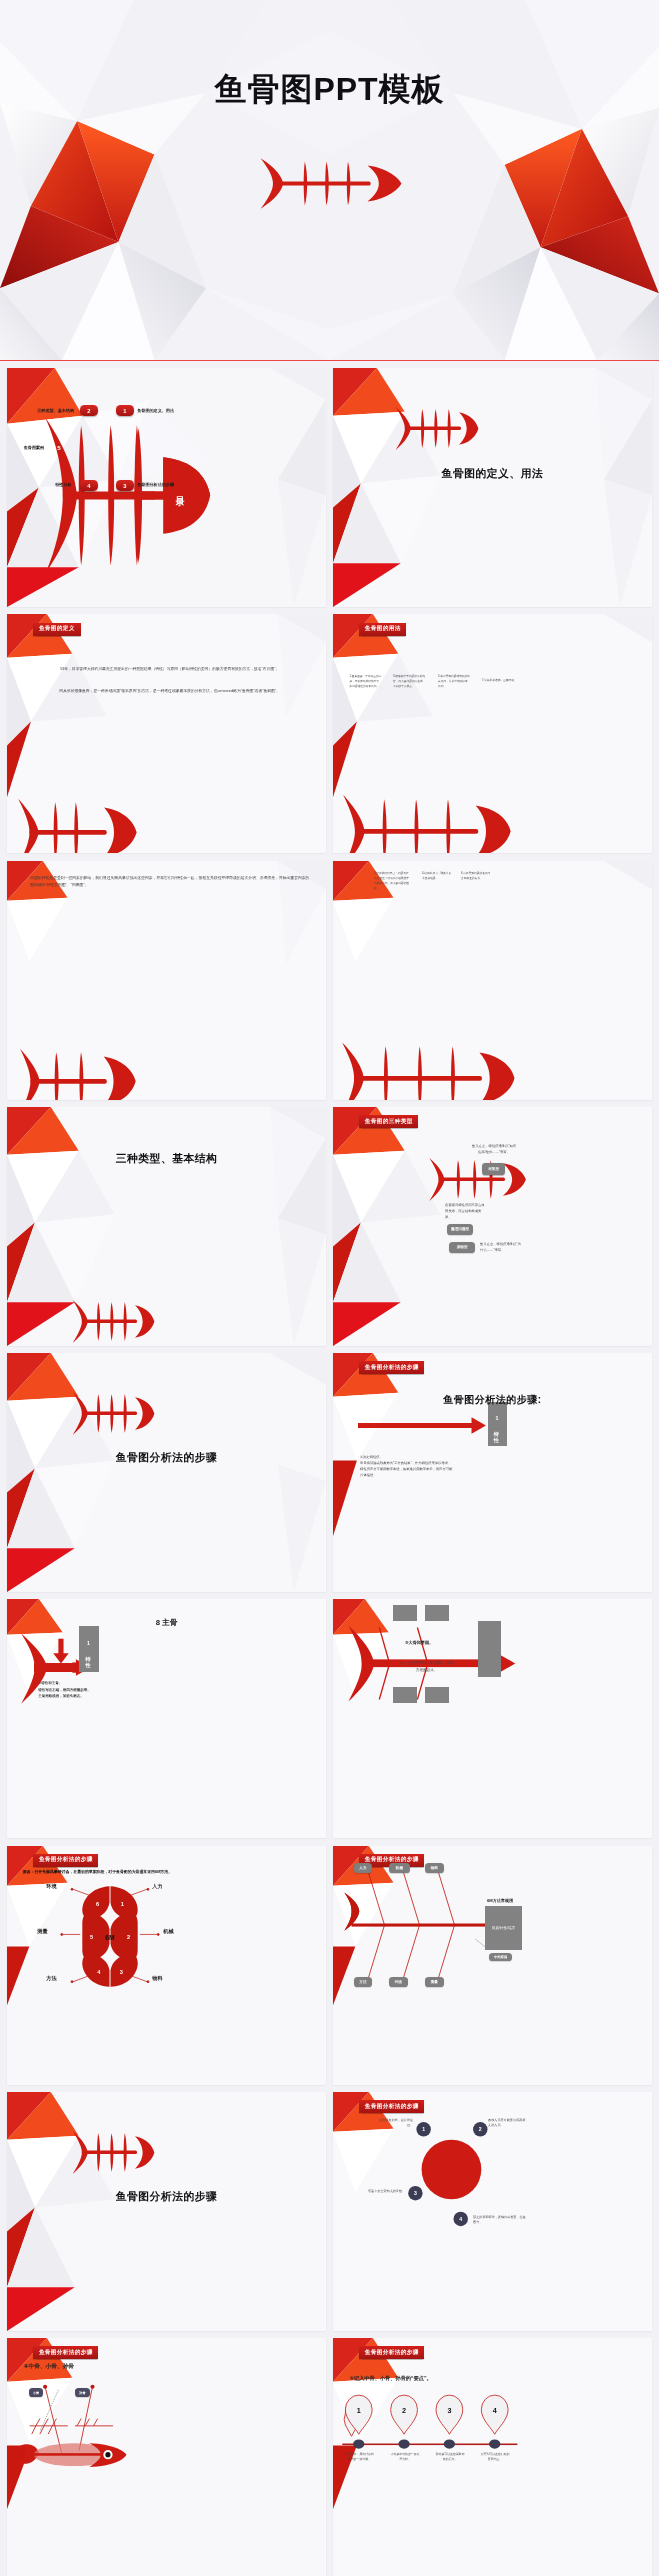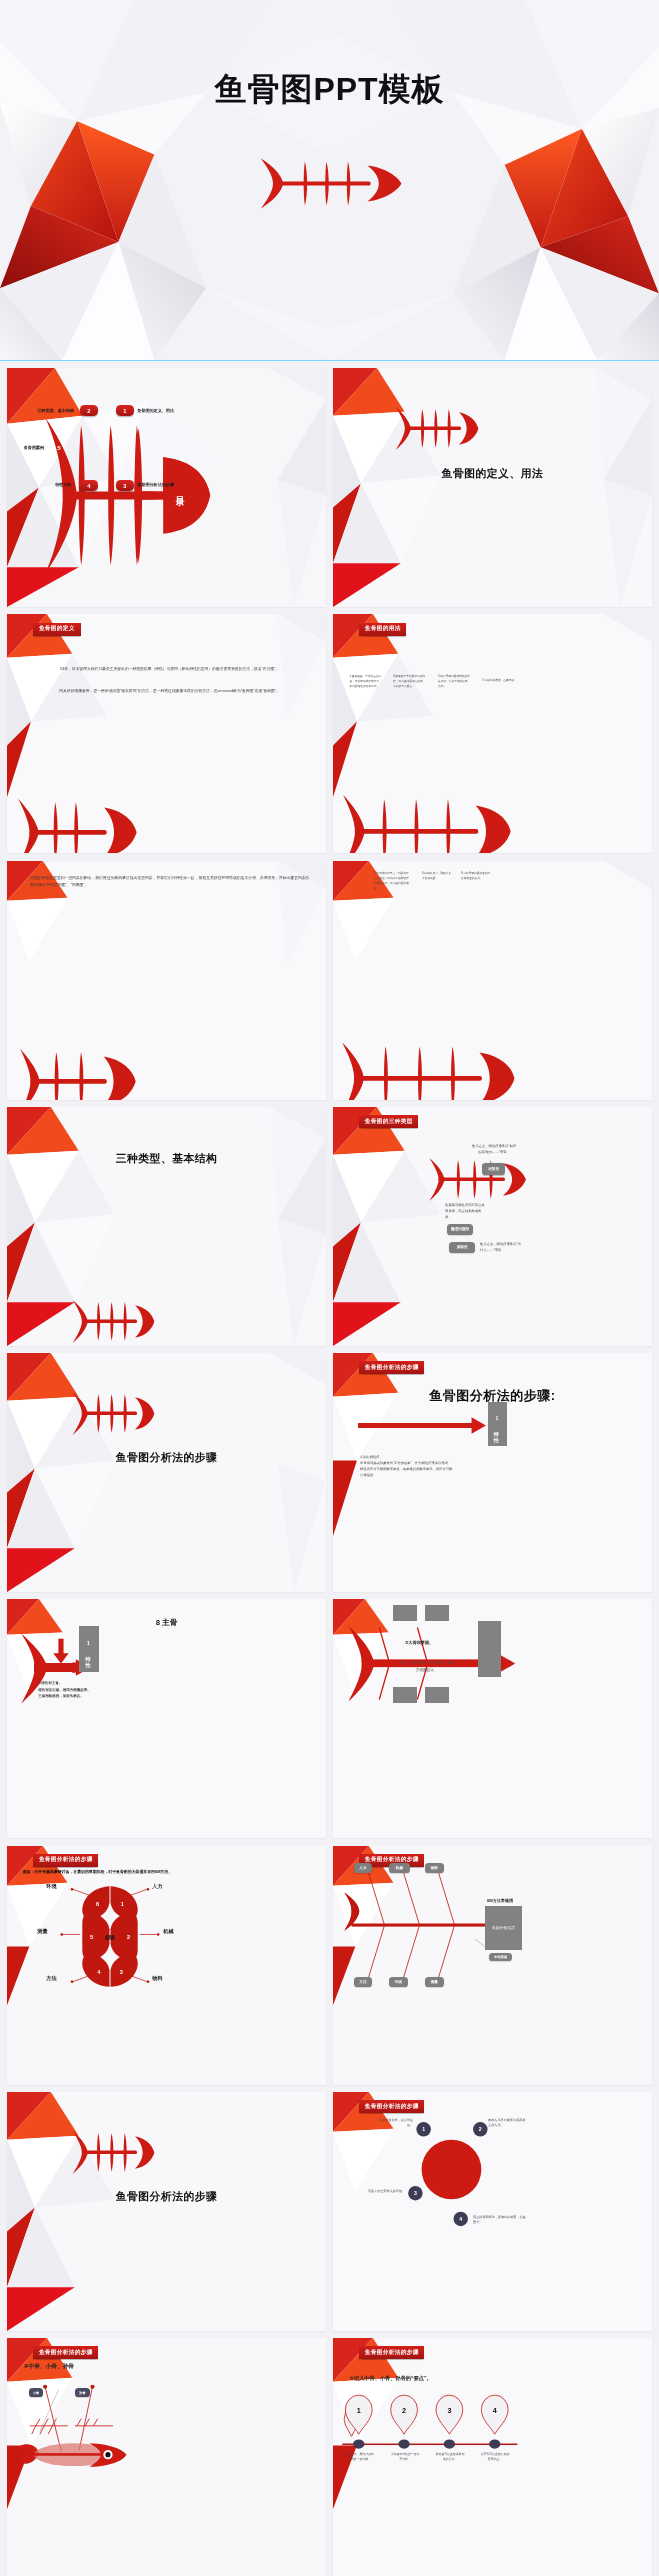--- a/index.html
+++ b/index.html
@@ -10,21 +10,21 @@
     color:#222;
     width:659px;
     overflow-x:hidden;
   }
   .page { width:659px; position:relative; }
 
   
   .hero {
     position:relative;
     width:659px; height:361px;
-    background:#7dd3fc;
+    background:#ef4444;
     overflow:hidden;
   }
   .hero-poly { position:absolute; inset:0; }
   .hero-title {
     position:absolute; left:0; right:0; top:68px;
     text-align:center;
     font-size:32px; font-weight:bold; letter-spacing:1px;
     color:#101014;
     z-index:6;
   }
@@ -475,21 +475,21 @@
     <div class="slide">
       <svg class="bg" viewBox="0 0 400 300" preserveAspectRatio="none">
         <rect width="400" height="300" fill="#f9f9fb"></rect>
         <polygon points="0,0 50,0 0,55" fill="#d9241c"></polygon>
         <polygon points="50,0 0,55 82,50" fill="#f04a1d"></polygon>
         <polygon points="0,55 82,50 30,135" fill="#fff"></polygon>
         <polygon points="0,135 30,135 0,230" fill="#c9180f"></polygon>
       </svg>
       <div class="ribbon">鱼骨图分析法的步骤</div>
       <div class="content">
-        <div class="sect-title" style="top:34px;font-size:13px">鱼骨图分析法的步骤:</div>
+        <div class="sect-title" style="top:40px;font-size:10px">鱼骨图分析法的步骤:</div>
         <svg style="position:absolute;left:25px;top:61px" width="129" height="23" viewBox="0 0 250 44">
           <polygon points="0,17 220,17 220,6 248,22 220,38 220,27 0,27" fill="#cf1c14"></polygon>
         </svg>
         <div class="gray-box" style="left:155px;top:49px;width:18.5px;height:44px;
              display:flex;align-items:center;justify-content:center">
           <span class="vtxt" style="color:#fff;font-size:5.2px;font-weight:bold">1 特 性</span>
         </div>
         <div class="tiny" style="left:27px;top:102px;width:93px;white-space:pre-line;font-size:3.3px">①决定特性值。
 常常将问题或现象称为“工作的结果”，作为特性值来加以考虑。特性值应尽可能用数字表述，如果难以用数字表示，则应尽可能具体描述。</div>
       </div>

